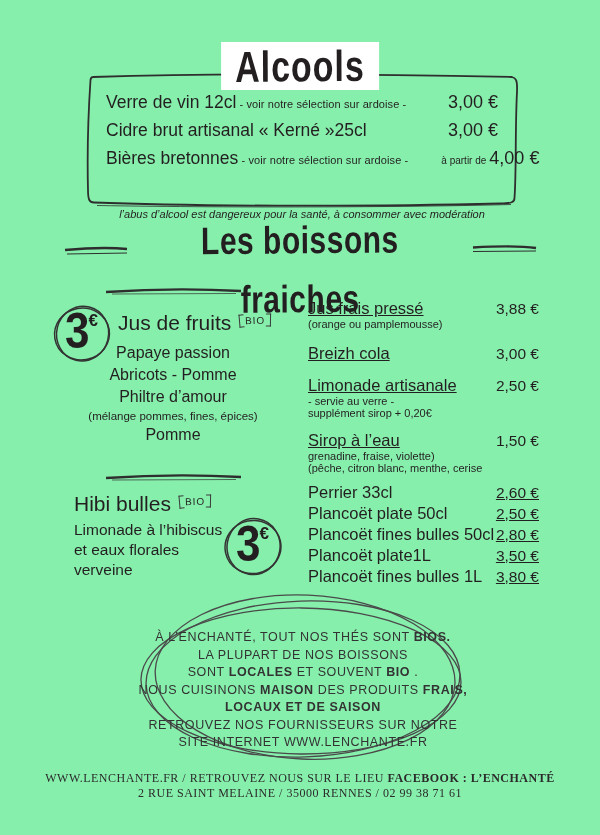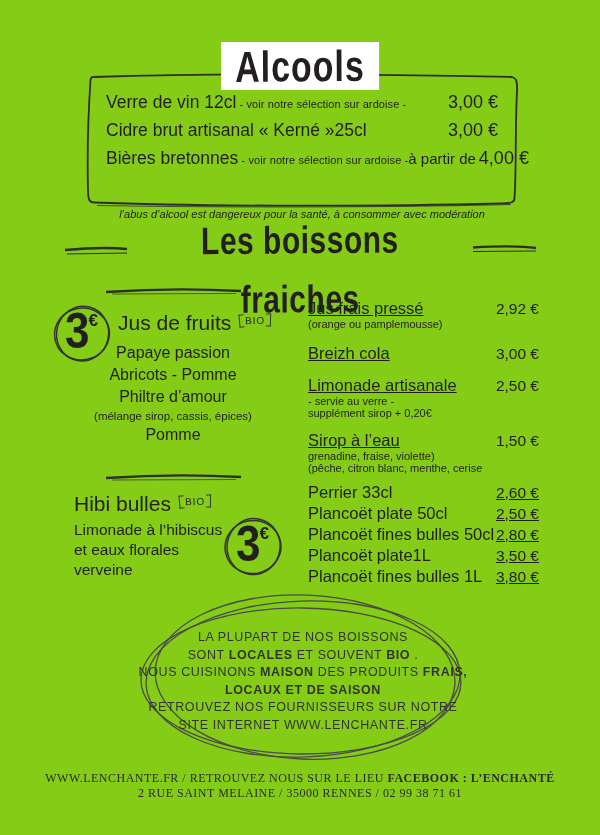--- a/index.html
+++ b/index.html
@@ -1,36 +1,36 @@
 <!DOCTYPE html>
 <html><head>
 <meta charset="utf-8">
 <style>
   html,body{margin:0;padding:0;background:#fff;}
   .page{
-    position:relative;width:600px;height:835px;margin:0 auto;background:#84cc16;
+    position:relative;width:600px;height:835px;margin:0 auto;background:#86efac;
     font-family:"Liberation Sans",sans-serif;color:#231f20;overflow:hidden;
   }
   svg.strokes{position:absolute;inset:0;width:600px;height:835px;}
 
   
   .h-title{position:absolute;left:50%;transform:translateX(-50%);background:#fff;padding:0 14px;text-align:center;}
   .h-title .hin{display:inline-block;font-weight:bold;transform:scaleY(1.28) rotate(-0.4deg);transform-origin:center;letter-spacing:1px;}
   .alcools-title{top:42px;height:48px;}
   .alcools-title .hin{font-size:34px;line-height:48px;}
   .fresh-title{top:224px;background:transparent;}
   .fresh-title .hin{font-size:30px;line-height:46px;letter-spacing:.5px;}
 
   
   .alcools-items{position:absolute;left:106px;top:92px;width:392px;}
   .arow{display:flex;justify-content:space-between;align-items:baseline;height:28px;white-space:nowrap;}
   .aname{font-size:17.5px;}
   .anote{font-size:11px;letter-spacing:.1px;}
   .aprice{font-size:18px;}
-  .aprefix{font-size:15px;margin-right:3px;}
+  .aprefix{font-size:10px;margin-right:3px;margin-left:33px;}
   .disclaimer{position:absolute;left:90px;top:180px;width:424px;text-align:center;font-size:11px;font-style:italic;margin-top:28px;}
 
   
   .badge-text{position:absolute;width:60px;text-align:center;font-weight:bold;}
   .badge-text .n{font-size:44px;line-height:44px;display:inline-block;transform:scaleY(1.12);}
   .badge-text .cur{font-size:17px;font-weight:bold;position:relative;top:-20px;left:-1px;}
   .badge-jus{left:52px;top:309px;}
   .badge-hibi{left:223px;top:522px;}
 
   .jus-head{position:absolute;left:118px;top:311px;font-size:21px;white-space:nowrap;}
@@ -127,42 +127,42 @@
   <div class="badge-text badge-jus">
     <span class="n">3</span><span class="cur">€</span>
   </div>
   <div class="jus-head">
     <span>Jus de fruits</span><span class="bio">BIO</span>
   </div>
   <div class="jus-list">
       <div class="jitem">Papaye passion</div>
       <div class="jitem">Abricots - Pomme</div>
       <div class="jitem">Philtre d’amour</div>
-      <div class="jitem jsmall">(mélange sirop, cassis, épices)</div>
+      <div class="jitem jsmall">(mélange pommes, fines, épices)</div>
       <div class="jitem">Pomme</div>
     </div>
 
   <div class="hibi-head">
     <span>Hibi bulles</span><span class="bio">BIO</span>
   </div>
   <div class="hibi-desc">
     <div>Limonade à l’hibiscus</div>
     <div>et eaux florales</div>
     <div>verveine</div>
   </div>
   <div class="badge-text badge-hibi">
     <span class="n">3</span><span class="cur">€</span>
   </div>
 
   <div class="right-col">
     <div>
         <div class="ritem">
           <div class="rline">
             <span class="rname">Jus frais pressé</span>
-            <span class="rprice">2,92 €</span>
+            <span class="rprice">3,88 €</span>
           </div>
           <div class="rsub">(orange ou pamplemousse)</div>
         </div>
         <div class="ritem">
           <div class="rline">
             <span class="rname">Breizh cola</span>
             <span class="rprice">3,00 €</span>
           </div>
         </div>
         <div class="ritem">
@@ -200,20 +200,21 @@
           <span class="wprice">3,50 €</span>
         </div>
         <div class="wrow">
           <span class="wname">Plancoët fines bulles 1L</span>
           <span class="wprice">3,80 €</span>
         </div>
       </div>
   </div>
 
   <div class="note-lines">
+      <div class="segline"><span>À L’ENCHANTÉ, TOUT NOS THÉS SONT </span><span class="b">BIOS.</span></div>
       <div class="segline"><span>LA PLUPART DE NOS BOISSONS</span></div>
       <div class="segline"><span>SONT </span><span class="b">LOCALES</span><span> ET SOUVENT </span><span class="b">BIO</span><span> .</span></div>
       <div class="segline"><span>NOUS CUISINONS </span><span class="b">MAISON</span><span> DES PRODUITS </span><span class="b">FRAIS,</span></div>
       <div class="segline"><span class="b">LOCAUX ET DE SAISON</span></div>
       <div class="segline"><span>RETROUVEZ NOS FOURNISSEURS SUR NOTRE</span></div>
       <div class="segline"><span>SITE INTERNET WWW.LENCHANTE.FR</span></div>
     </div>
 
   <div class="footer-lines">
       <div class="segline"><span>WWW.LENCHANTE.FR /  RETROUVEZ NOUS SUR LE LIEU </span><span class="b">FACEBOOK : L’ENCHANTÉ</span></div>

